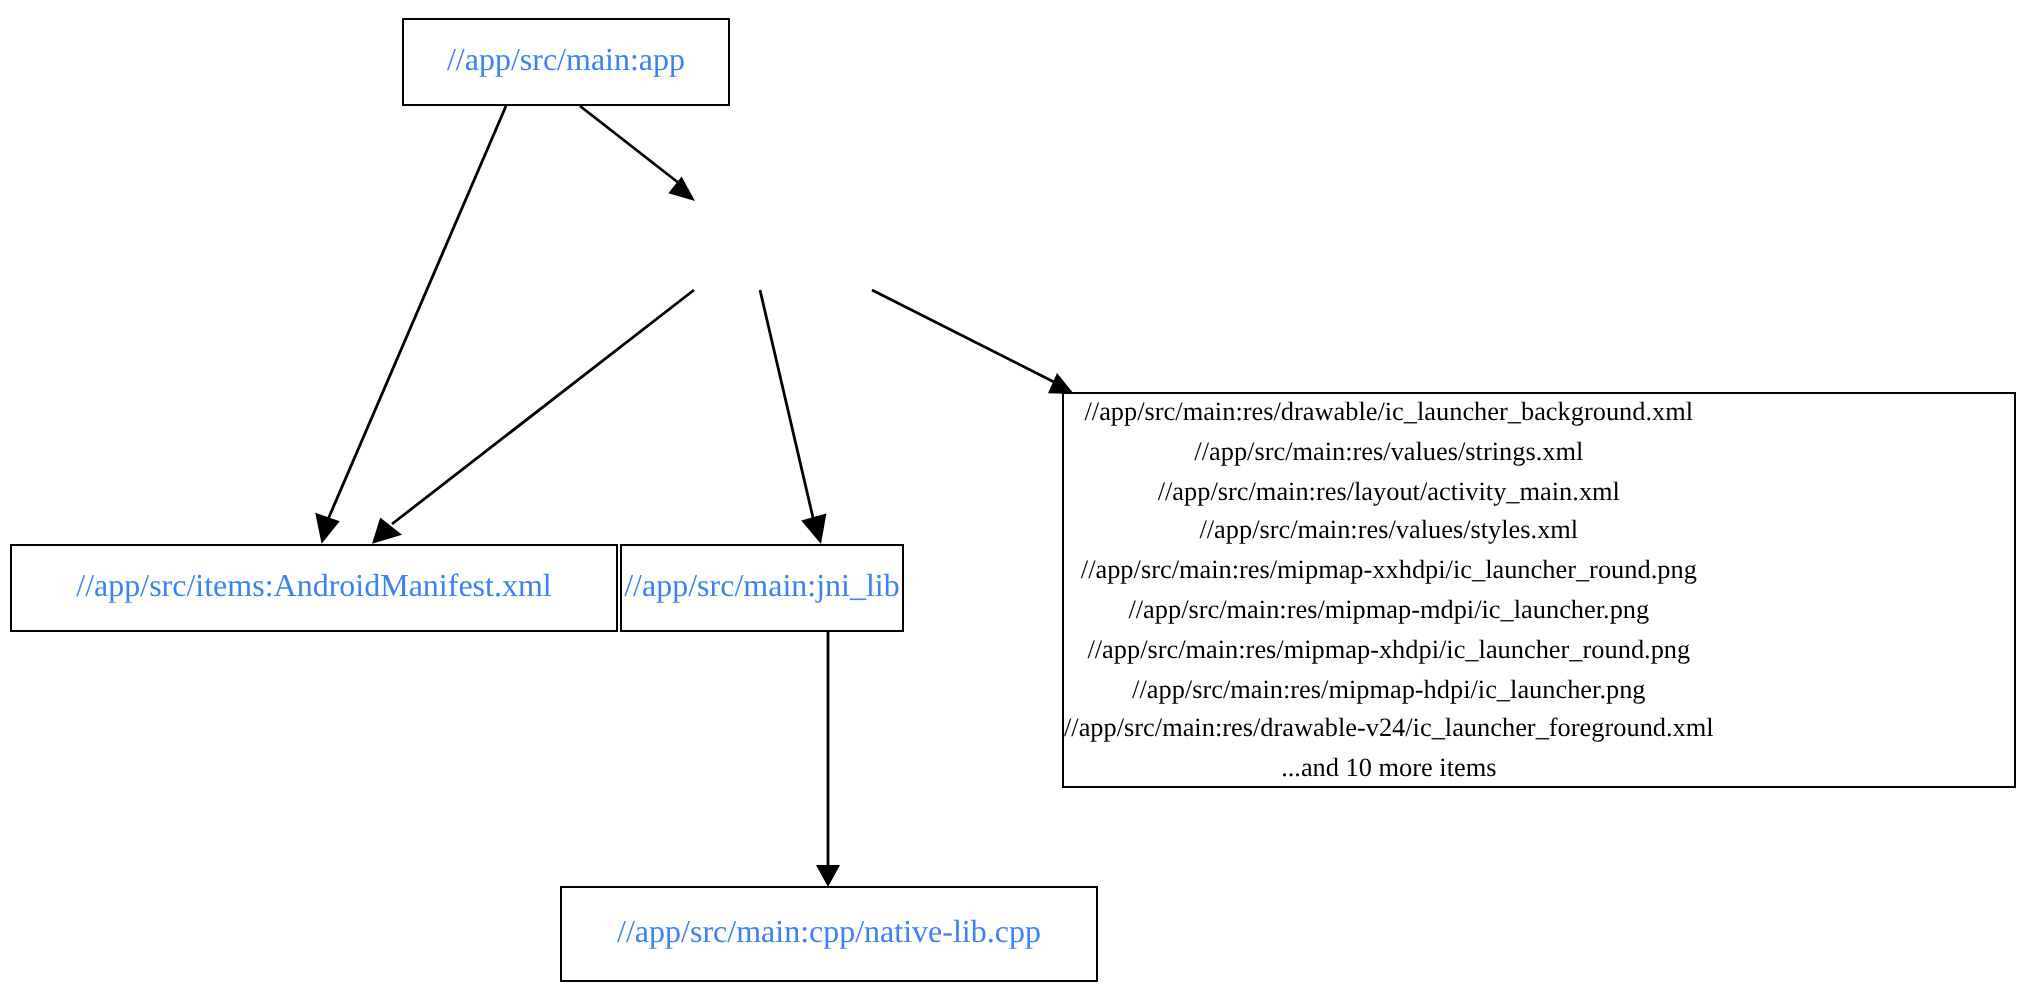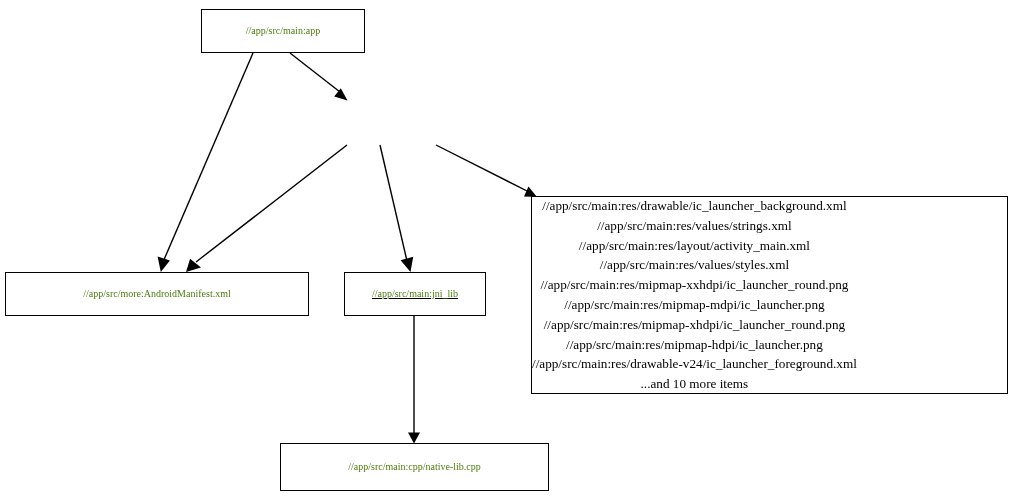--- a/index.html
+++ b/index.html
@@ -27,24 +27,24 @@
     box-sizing: border-box;
     border: 1px solid #000000;
     background: #ffffff;
     display: flex;
     align-items: center;
     justify-content: center;
     text-align: center;
     color: #000000;
   }
   .node-label {
-    font-size: 10px;
+    font-size: 16px;
     line-height: 1;
     white-space: nowrap;
-    color: #4d7c0f;
+    color: #3b82f6;
   }
   .node-multiline {
     align-items: center;
     justify-content: flex-start;
   }
   .multiline-label {
     font-size: 13.2px;
     line-height: 19.8px;
     text-align: center;
     white-space: pre;
@@ -98,24 +98,24 @@
     </g>
 
   </svg>
 
   <div class="node-box" style="left:201px; top:9px; width:164px; height:44px;">
     <span class="node-label">//app/src/main:app</span>
   </div>
 
 
   <div class="node-box" style="left:5px; top:272px; width:304px; height:44px;">
-    <span class="node-label">//app/src/more:AndroidManifest.xml</span>
+    <span class="node-label">//app/src/items:AndroidManifest.xml</span>
   </div>
 
-  <div class="node-box" style="left:344px; top:272px; width:142px; height:44px;text-decoration:underline;">
+  <div class="node-box" style="left:310px; top:272px; width:142px; height:44px;">
     <span class="node-label">//app/src/main:jni_lib</span>
   </div>
 
   <div class="node-box node-multiline" style="left:531px; top:196px; width:477px; height:198px;">
     <span class="multiline-label">//app/src/main:res/drawable/ic_launcher_background.xml
 //app/src/main:res/values/strings.xml
 //app/src/main:res/layout/activity_main.xml
 //app/src/main:res/values/styles.xml
 //app/src/main:res/mipmap-xxhdpi/ic_launcher_round.png
 //app/src/main:res/mipmap-mdpi/ic_launcher.png

